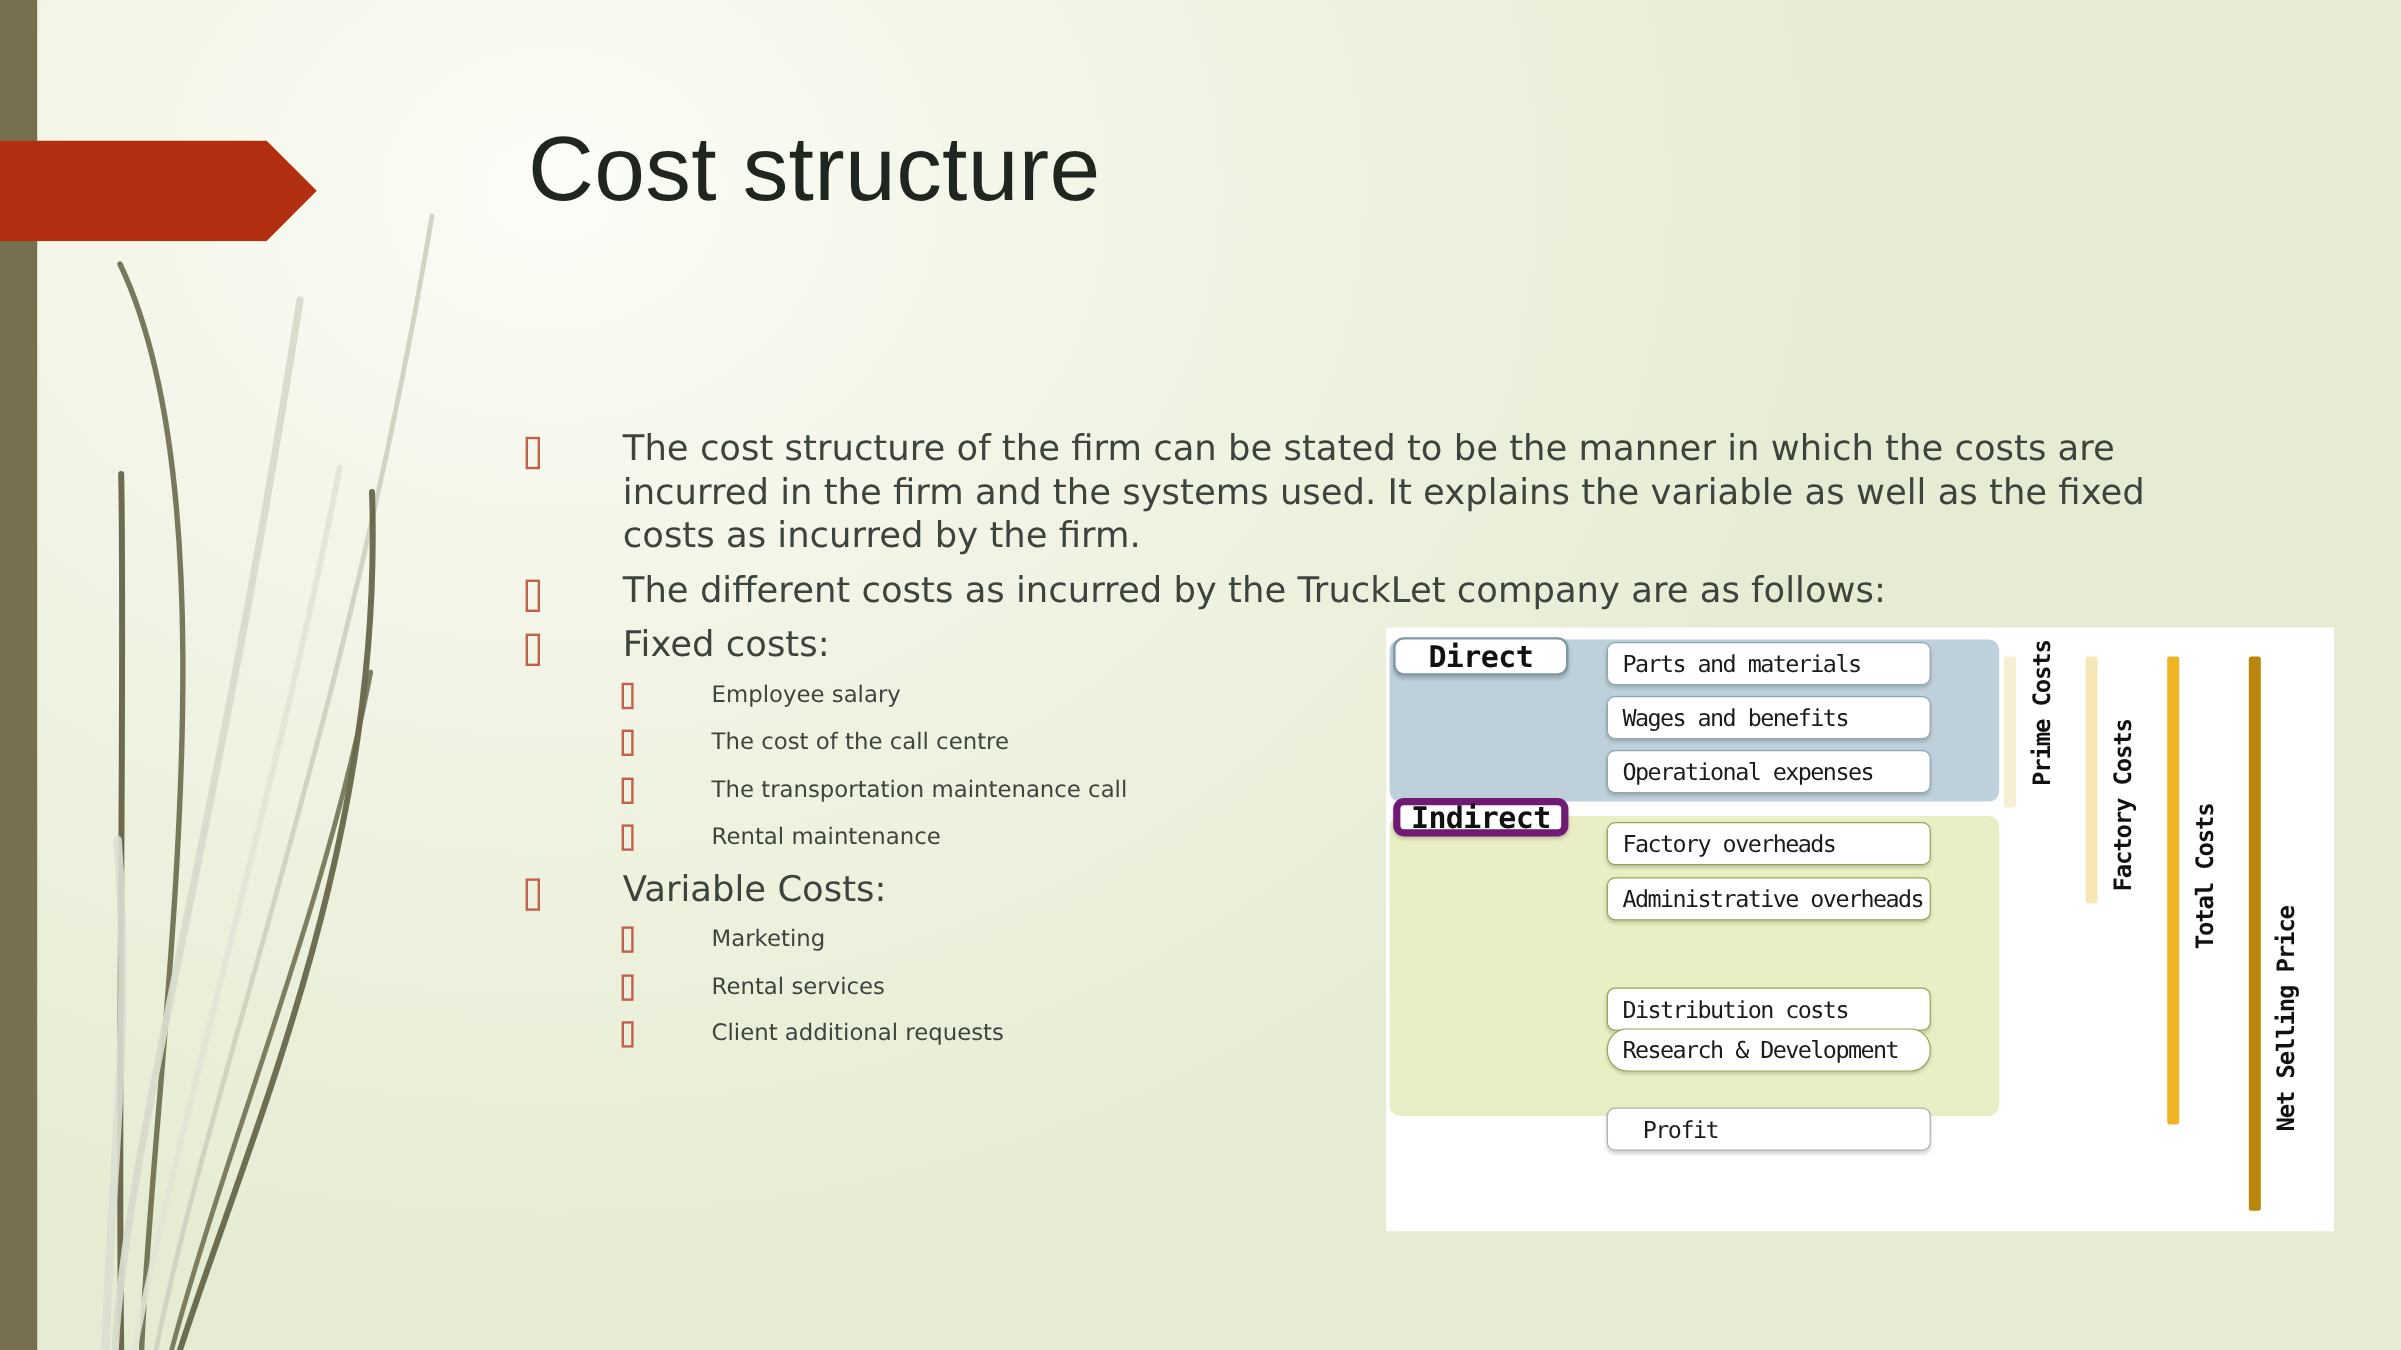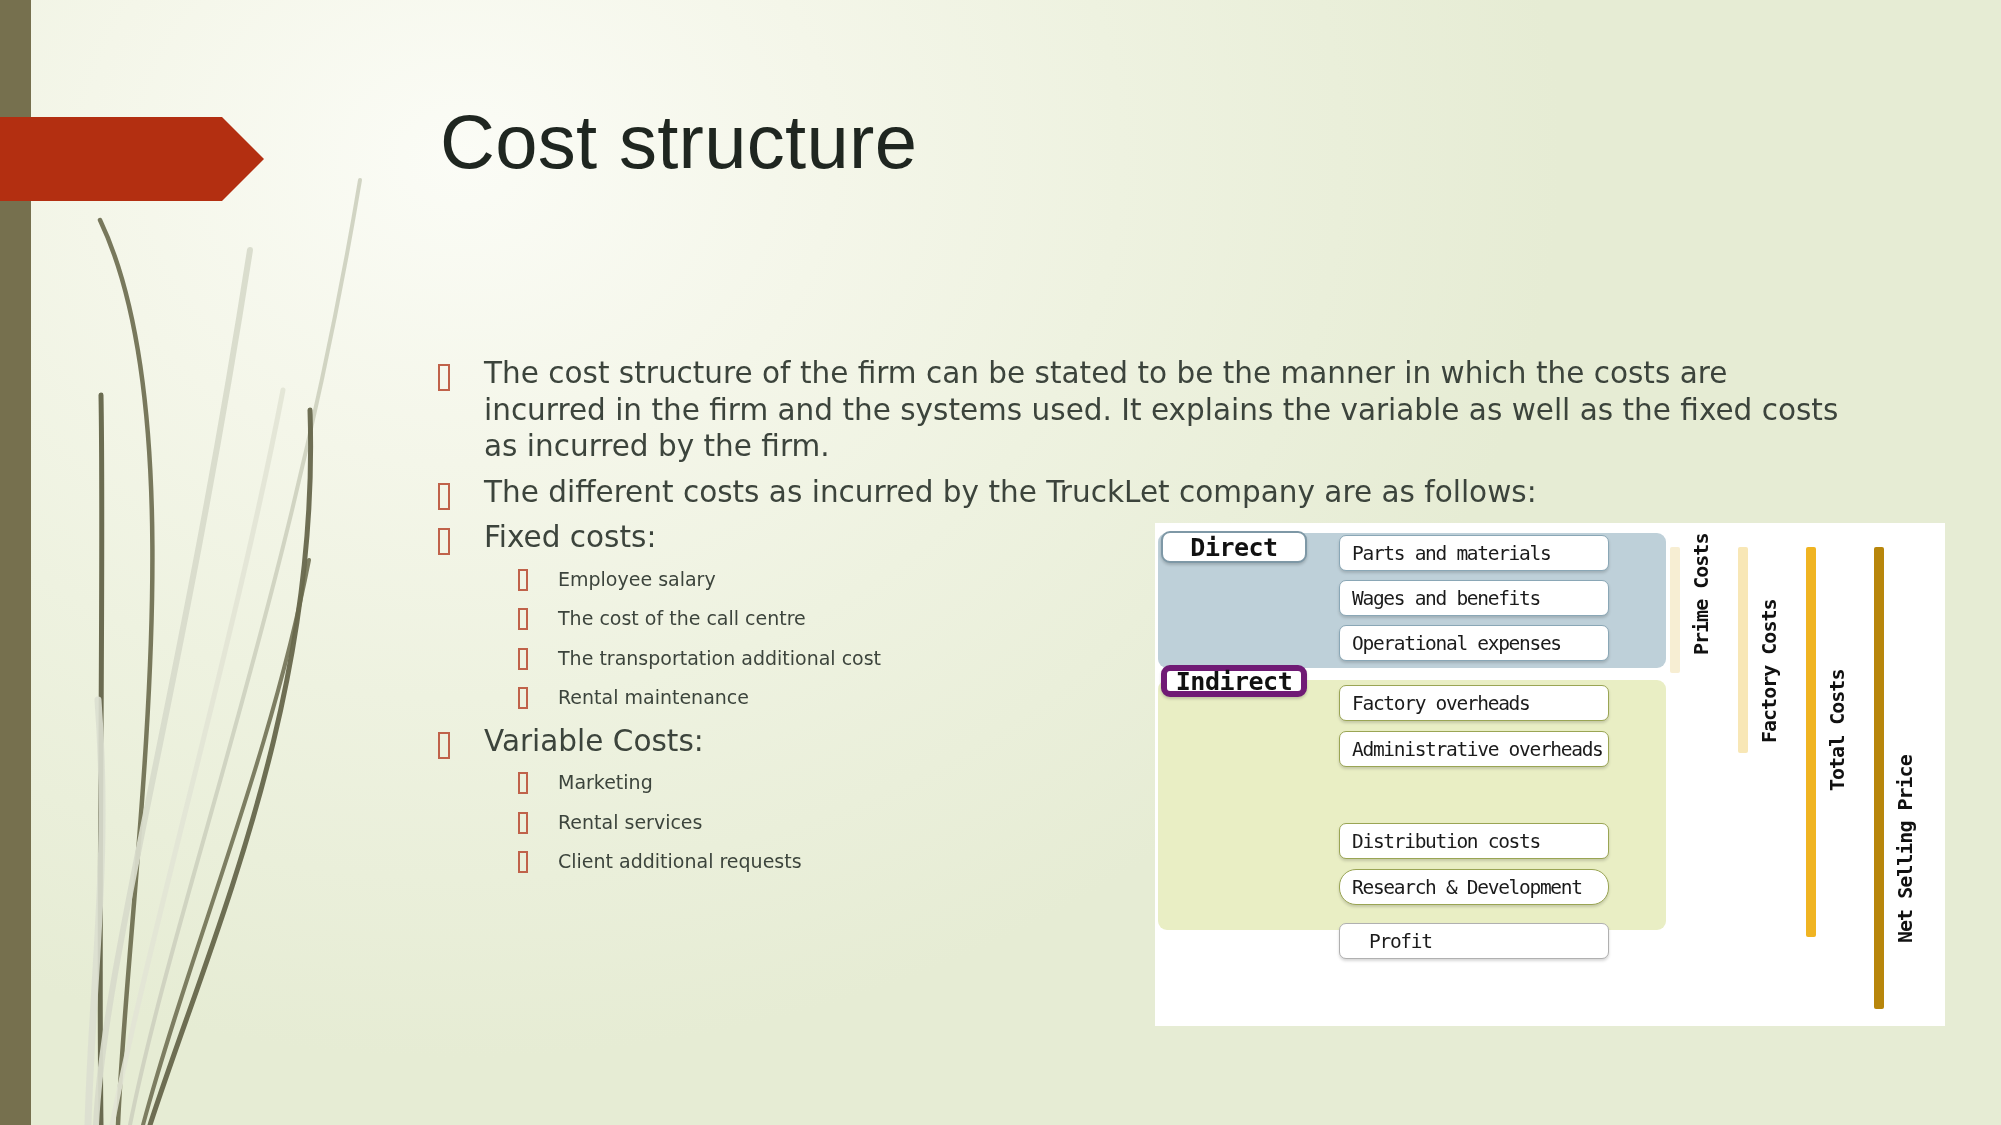--- a/index.html
+++ b/index.html
@@ -52,20 +52,21 @@
   #body-list {
     position: absolute;
     left: 430px;
     top: 355px;
     width: 1420px;
     color: #3a423a;
   }
   .bullet-row {
     display: flex;
     align-items: flex-start;
+    gap: 35px;
   }
   .bullet-glyph {
     flex: 0 0 auto;
     display: inline-block;
     box-sizing: border-box;
     border: 2px solid #c0624a;
     background: transparent;
   }
   
   .lvl1 {
@@ -249,21 +250,21 @@
       <span class="bullet-text">Employee salary</span>
     </div>
 
     <div class="bullet-row lvl2">
       <span class="bullet-glyph"></span>
       <span class="bullet-text">The cost of the call centre</span>
     </div>
 
     <div class="bullet-row lvl2">
       <span class="bullet-glyph"></span>
-      <span class="bullet-text">The transportation additional cost</span>
+      <span class="bullet-text">The transportation maintenance call</span>
     </div>
 
     <div class="bullet-row lvl2">
       <span class="bullet-glyph"></span>
       <span class="bullet-text">Rental maintenance</span>
     </div>
 
     <div class="spacer-sm"></div>
 
     <div class="bullet-row lvl1">
@@ -312,21 +313,21 @@
 
     <div class="item-box green" style="top:162px;">
       <span class="item-label">Factory overheads</span>
     </div>
     <div class="item-box green" style="top:208px;">
       <span class="item-label">Administrative overheads</span>
     </div>
     <div class="item-box green" style="top:300px;">
       <span class="item-label">Distribution costs</span>
     </div>
-    <div class="item-box green" style="top:346px;border-radius:17px;">
+    <div class="item-box green" style="top:334px;border-radius:17px;">
       <span class="item-label">Research &amp; Development</span>
     </div>
 
     <div class="item-box gray" style="top:400px;padding-left:29px;">
       <span class="item-label">Profit</span>
     </div>
 
     <div class="measure-bar" style="left:515px; top:24px; height:126px; background:#f7eed3;"></div>
     <div class="measure-label" style="left:534px; top:132px;">Prime Costs</div>
 

